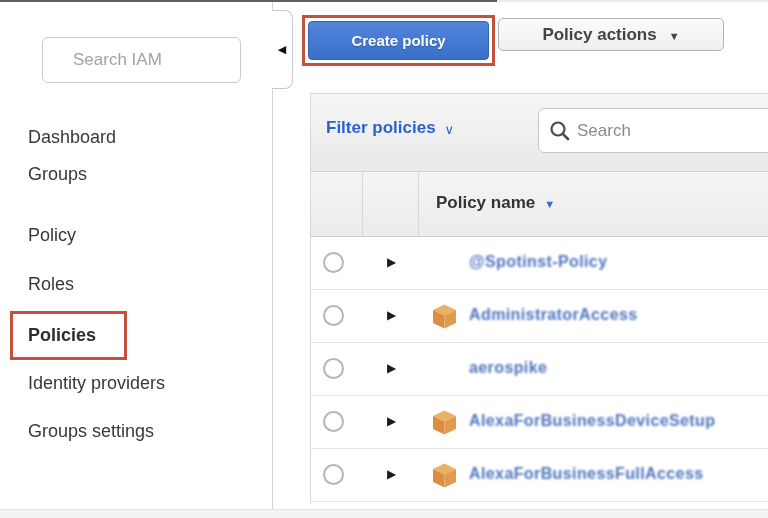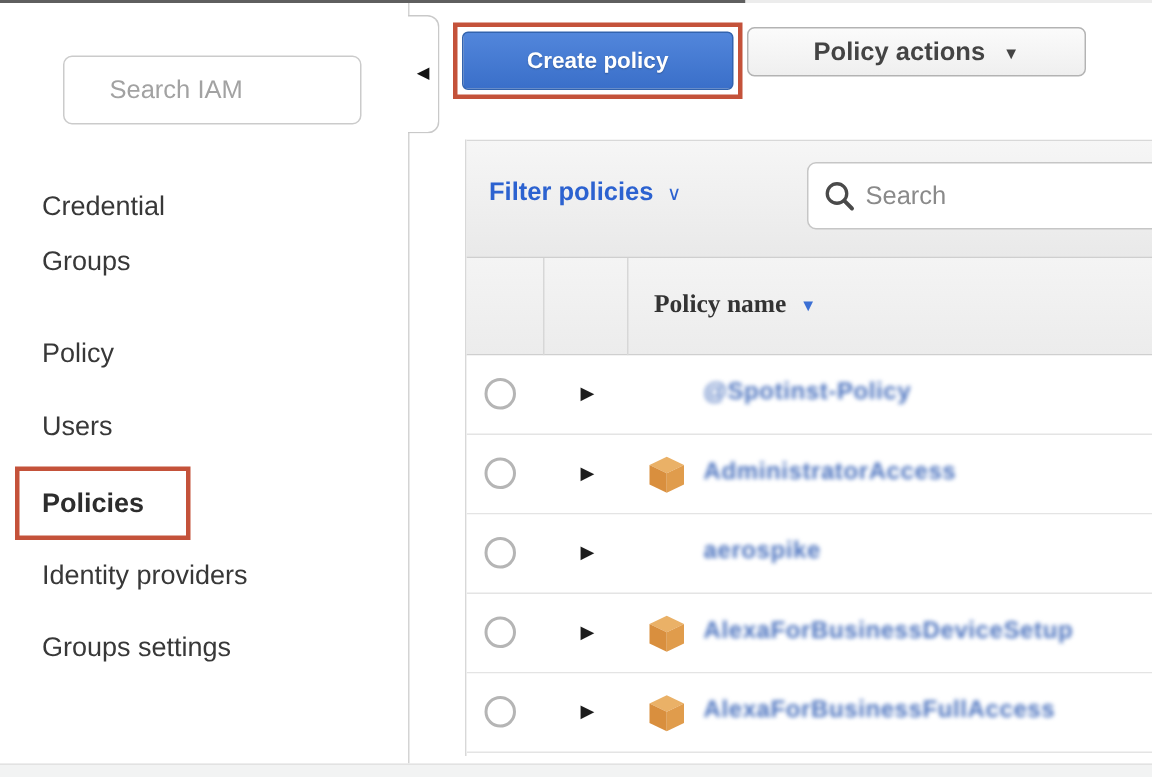--- a/index.html
+++ b/index.html
@@ -32,21 +32,21 @@
   .filter-bar { position:relative; height:79px; background:linear-gradient(#f6f6f6,#e9e9e9); border-top:1px solid #d8d8d8; border-bottom:1px solid #cfcfcf; }
   .filter-link { position:absolute; left:15px; top:24px; font-size:17px; font-weight:bold; color:#2c62d0; cursor:pointer; display:flex; align-items:center; gap:9px; }
   .filter-link .chev { font-size:13px; font-weight:normal; position:relative; top:1px; }
   .tbl-search { position:absolute; left:227px; top:14px; width:250px; height:45px; background:#fff; border:1px solid #c6c6c6; border-radius:6px; }
   .tbl-search input { position:absolute; left:38px; top:0; width:200px; height:43px; border:none; outline:none; font-size:17px; color:#444; font-family:inherit; background:transparent; }
   .tbl-search input::placeholder { color:#8a8a8a; }
   .mag { position:absolute; left:10px; top:11px; }
 
   .thead { position:relative; height:65px; background:linear-gradient(#f4f4f4,#ececec); border-bottom:1px solid #cfcfcf; }
   .col-sep { position:absolute; top:0; width:1px; height:65px; background:#d7d7d7; }
-  .th-label { position:absolute; left:125px; top:21px; font-size:17px; font-weight:bold; color:#333; display:flex; align-items:center; gap:9px; cursor:pointer;font-family:Liberation Serif, serif; }
+  .th-label { position:absolute; left:125px; top:21px; font-size:17px; font-weight:bold; color:#333; display:flex; align-items:center; gap:9px; cursor:pointer; }
   .th-label .sort { color:#3b6fd4; font-size:11px; position:relative; top:1px; }
 
   .row { position:relative; height:53px; border-bottom:1px solid #e4e4e4; background:#fff; }
   .radio { position:absolute; left:12px; top:15px; width:21px; height:21px; border:2px solid #b5b5b5; border-radius:50%; background:#fff; cursor:pointer; }
   .expand { position:absolute; left:76px; top:19px; font-size:12px; color:#1c1c1c; cursor:pointer; line-height:1; }
   .cube { position:absolute; left:120px; top:13px; width:27px; height:27px; }
   .pname { position:absolute; left:158px; top:16px; font-size:16px; font-weight:600; color:#4d74bf; letter-spacing:0.4px; white-space:nowrap; filter:blur(1.3px); cursor:pointer; text-decoration:none; }
 
   .footer-strip { position:absolute; left:0; top:509px; width:768px; height:9px; background:#f2f3f3; border-top:1px solid #e2e2e2; }
 </style>
@@ -54,24 +54,24 @@
 <body>
 
 <div class="stage">
 
   <div class="top-dark-line"></div>
   <div class="top-faint-line"></div>
 
   <div class="sidebar">
     <input class="search-iam" type="text" placeholder="Search IAM" style="">
     <div class="policies-box"></div>
-    <div class="nav-item" style="top:123px">Credential</div>
+    <div class="nav-item" style="top:123px">Dashboard</div>
     <div class="nav-item" style="top:160px">Groups</div>
     <div class="nav-item" style="top:221px">Policy</div>
-    <div class="nav-item" style="top:270px">Users</div>
+    <div class="nav-item" style="top:270px">Roles</div>
     <div class="nav-item" style="top:369px">Identity providers</div>
     <div class="nav-item bold" style="top:321px">Policies</div>
     <div class="nav-item" style="top:417px">Groups settings</div>
   </div>
 
   <div class="collapse-tab">
     <span class="glyph">◀</span>
   </div>
 
   <div class="create-box"></div>

